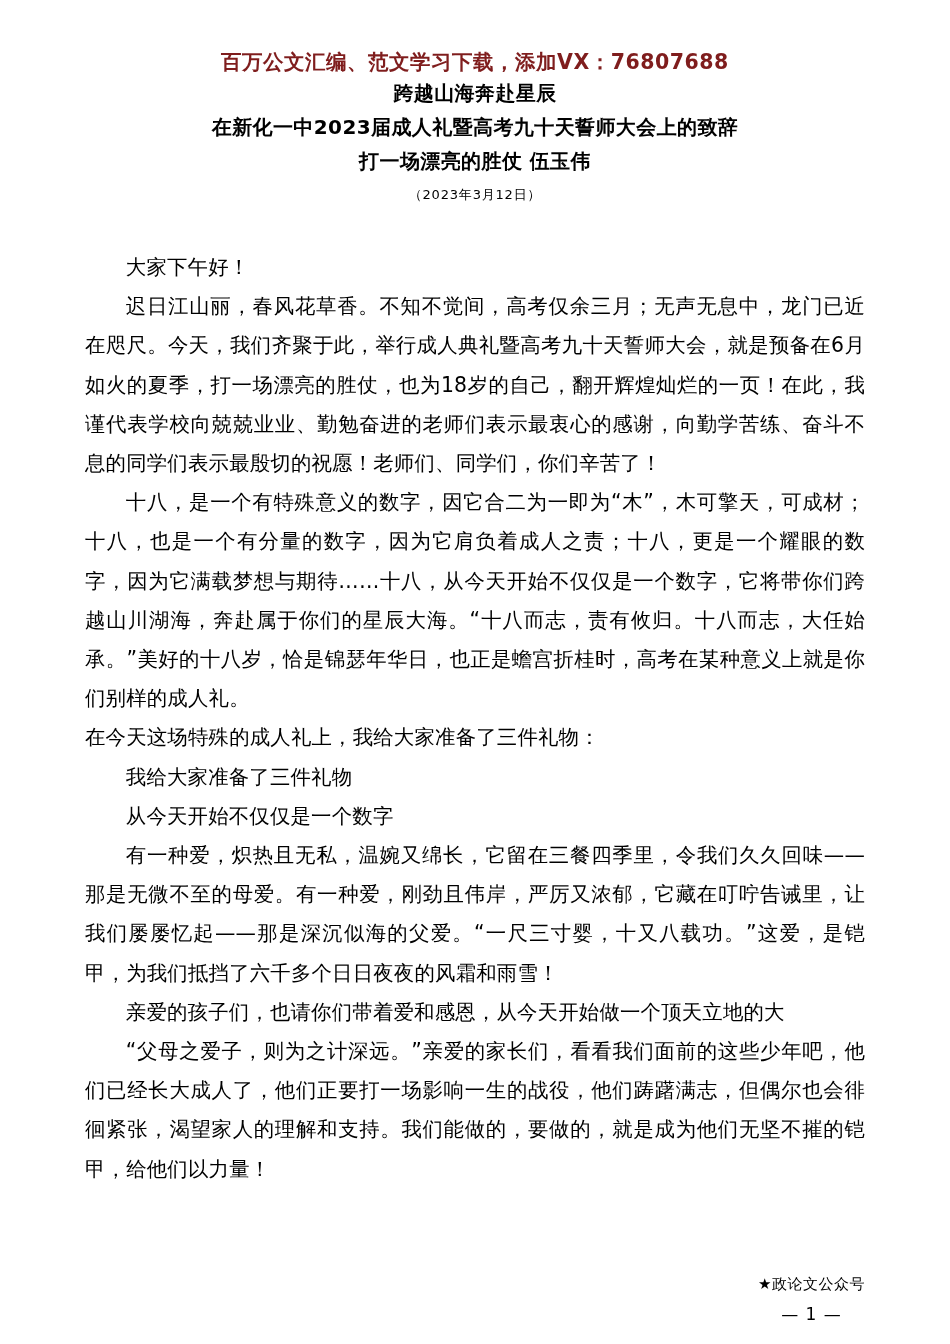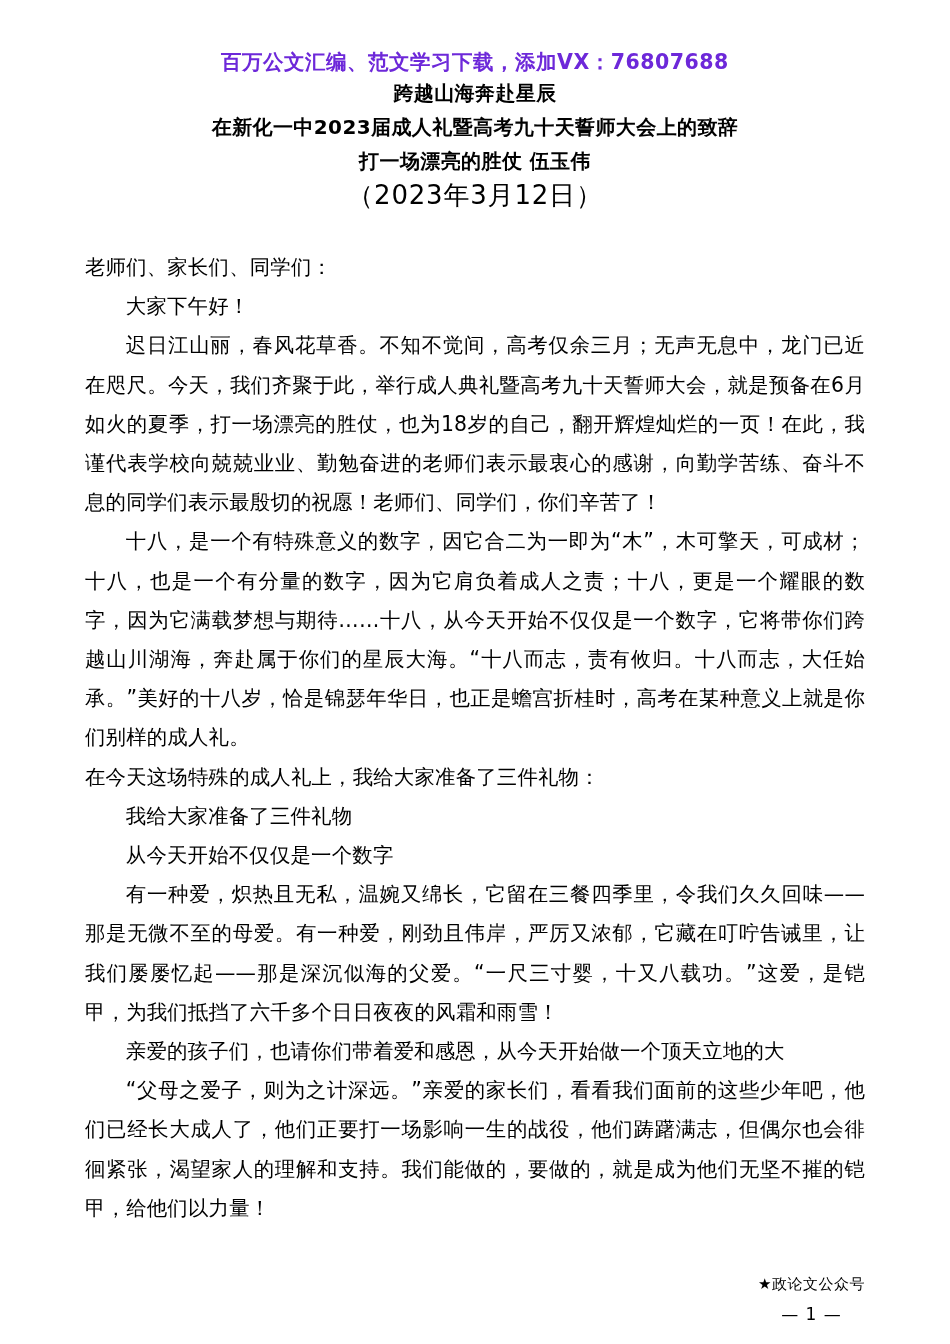--- a/index.html
+++ b/index.html
@@ -19,39 +19,39 @@
     position: absolute;
     left: 0;
     top: 0;
     width: 950px;
     height: 1344px;
     box-sizing: border-box;
     padding: 40px 85px 0 85px;
   }
   .watermark-top {
     text-align: center;
-    color: #6d28d9;
+    color: #7f1d1d;
     font-size: 20.5px;
     font-weight: bold;
     letter-spacing: 0.5px;
     margin: 8px 0 0 0;
     font-family: "DejaVu Sans", "Liberation Sans", sans-serif;
   }
   .title-block {
     text-align: center;
   }
   .title-line {
     font-size: 20px;
     font-weight: bold;
     line-height: 34px;
     letter-spacing: 0.4px;
   }
   .title-line.date {
     font-weight: normal;
-    font-size: 26px;
+    font-size: 13px;
     letter-spacing: 0.8px;
   }
   .body-block {
     margin-top: 36px;
   }
   p.para {
     margin: 0;
     font-size: 20.4px;
     line-height: 39.2px;
     text-align: justify;
@@ -92,21 +92,20 @@
   <div class="watermark-top">百万公文汇编、范文学习下载，添加VX：76807688</div>
 
   <div class="title-block">
     <div class="title-line">跨越山海奔赴星辰</div>
     <div class="title-line">在新化一中2023届成人礼暨高考九十天誓师大会上的致辞</div>
     <div class="title-line">打一场漂亮的胜仗 伍玉伟</div>
     <div class="title-line date">（2023年3月12日）</div>
   </div>
 
   <div class="body-block">
-    <p class="para noindent">老师们、家长们、同学们：</p>
     <p class="para indent">大家下午好！</p>
     <p class="para indent">迟日江山丽，春风花草香。不知不觉间，高考仅余三月；无声无息中，龙门已近在咫尺。今天，我们齐聚于此，举行成人典礼暨高考九十天誓师大会，就是预备在6月如火的夏季，打一场漂亮的胜仗，也为18岁的自己，翻开辉煌灿烂的一页！在此，我谨代表学校向兢兢业业、勤勉奋进的老师们表示最衷心的感谢，向勤学苦练、奋斗不息的同学们表示最殷切的祝愿！老师们、同学们，你们辛苦了！</p>
     <p class="para indent">十八，是一个有特殊意义的数字，因它合二为一即为“木”，木可擎天，可成材；十八，也是一个有分量的数字，因为它肩负着成人之责；十八，更是一个耀眼的数字，因为它满载梦想与期待……十八，从今天开始不仅仅是一个数字，它将带你们跨越山川湖海，奔赴属于你们的星辰大海。“十八而志，责有攸归。十八而志，大任始承。”美好的十八岁，恰是锦瑟年华日，也正是蟾宫折桂时，高考在某种意义上就是你们别样的成人礼。</p>
     <p class="para noindent">在今天这场特殊的成人礼上，我给大家准备了三件礼物：</p>
     <p class="para indent">我给大家准备了三件礼物</p>
     <p class="para indent">从今天开始不仅仅是一个数字</p>
     <p class="para indent">有一种爱，炽热且无私，温婉又绵长，它留在三餐四季里，令我们久久回味——那是无微不至的母爱。有一种爱，刚劲且伟岸，严厉又浓郁，它藏在叮咛告诫里，让我们屡屡忆起——那是深沉似海的父爱。“一尺三寸婴，十又八载功。”这爱，是铠甲，为我们抵挡了六千多个日日夜夜的风霜和雨雪！</p>
     <p class="para indent">亲爱的孩子们，也请你们带着爱和感恩，从今天开始做一个顶天立地的大</p>
     <p class="para indent">“父母之爱子，则为之计深远。”亲爱的家长们，看看我们面前的这些少年吧，他们已经长大成人了，他们正要打一场影响一生的战役，他们踌躇满志，但偶尔也会徘徊紧张，渴望家人的理解和支持。我们能做的，要做的，就是成为他们无坚不摧的铠甲，给他们以力量！</p>
   </div>

